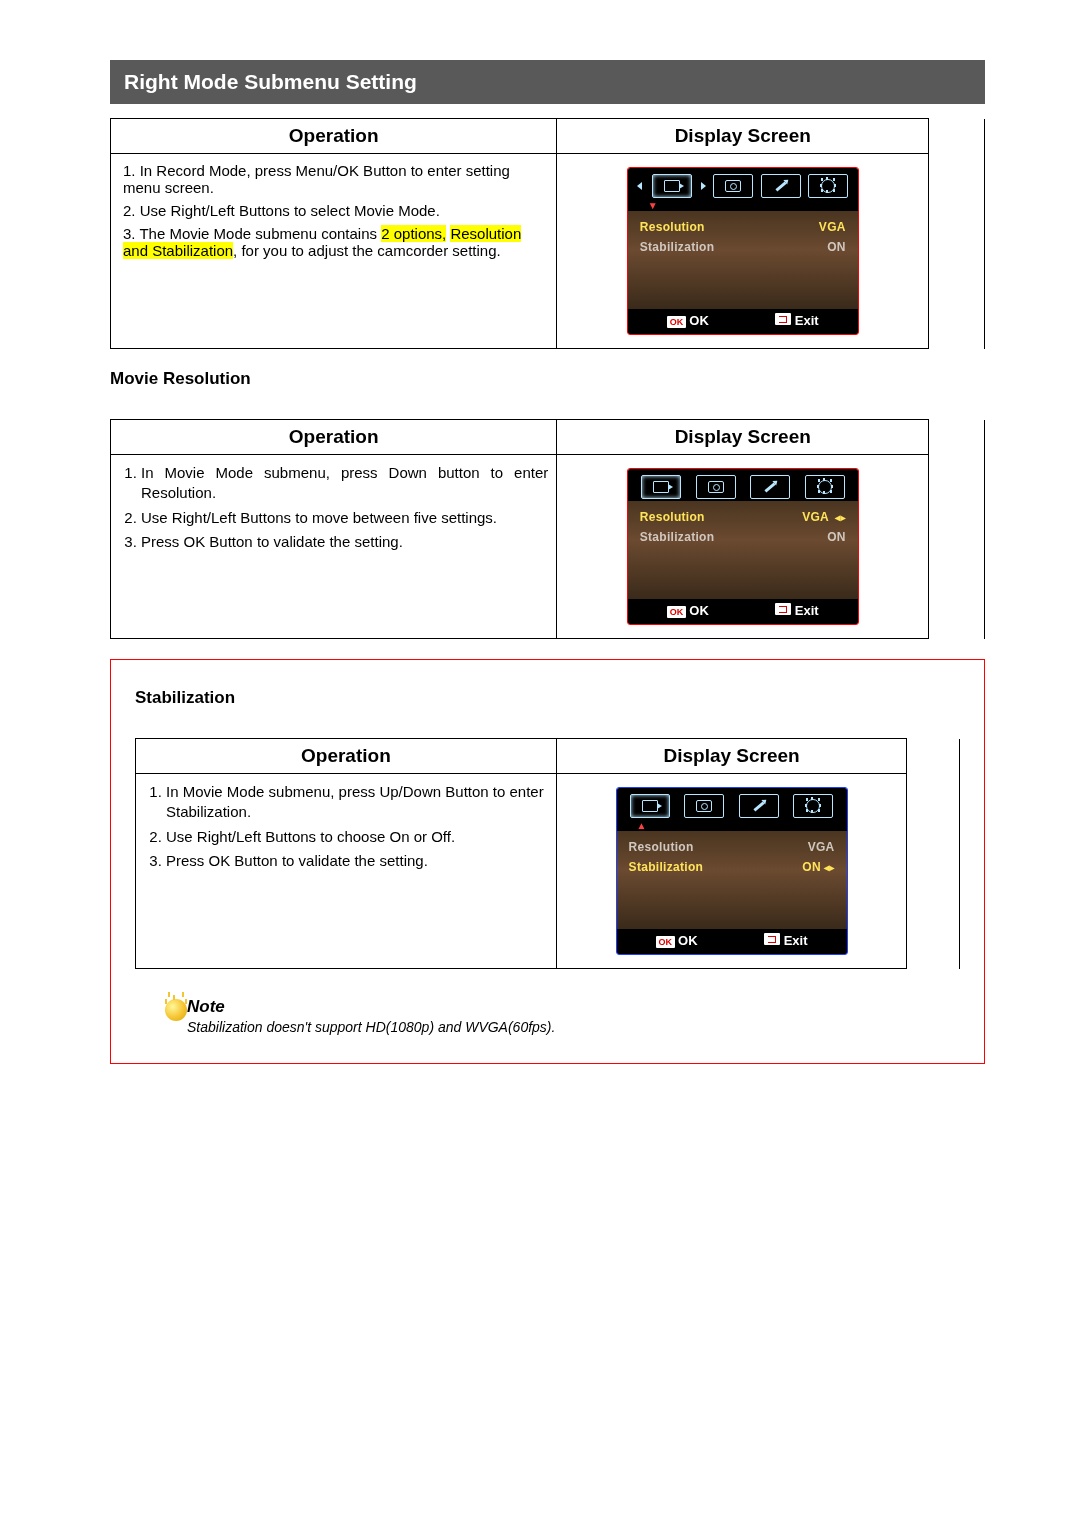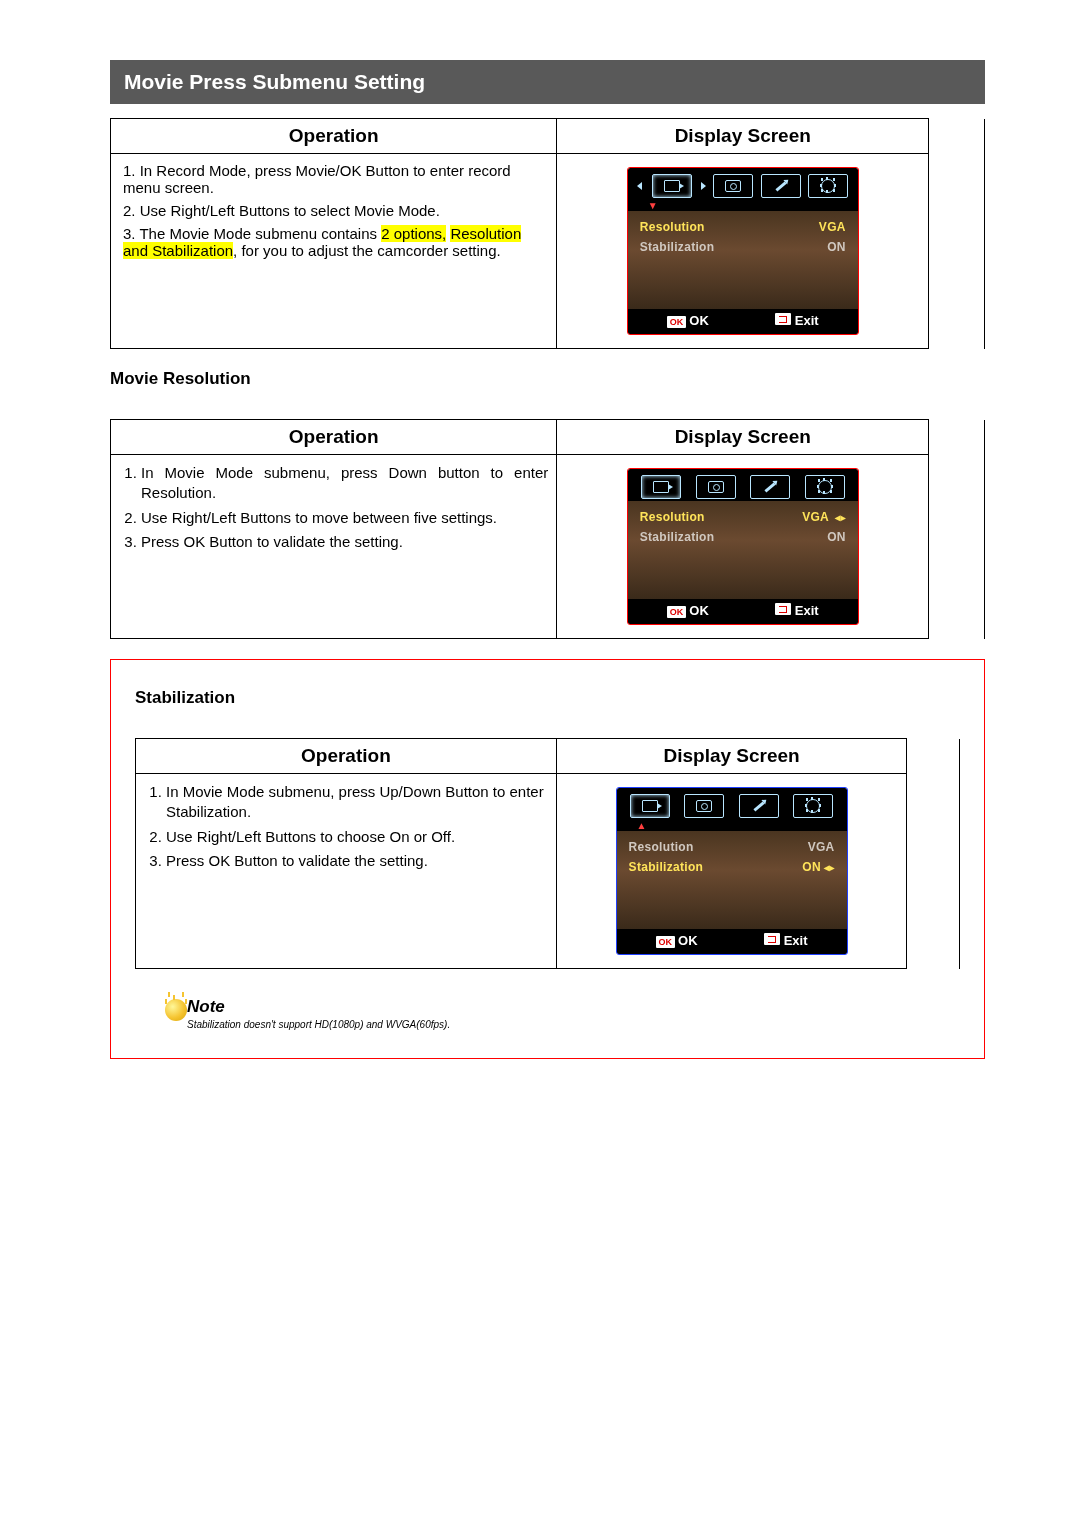--- a/index.html
+++ b/index.html
@@ -75,21 +75,21 @@
     margin-top: 2px;
   }
   .note-icon::before {
     content:"";
     position:absolute;
     top:-4px; left:8px;
     width:2px; height:5px; background:#f5c431;
     box-shadow: -8px 4px 0 #f5c431, 12px 4px 0 #f5c431, -5px -3px 0 #f5c431, 9px -3px 0 #f5c431;
   }
   .note-title { font-style: italic; font-weight: bold; font-size: 17px; }
-  .note-text { font-style: italic; font-size: 10px; margin-top: 2px; }
+  .note-text { font-style: italic; font-size: 14px; margin-top: 2px; }
   .footer {
     display: flex;
     justify-content: space-between;
     margin-top: 60px;
     font-size: 15px;
     padding: 0 6px;
   }
   
   .lcd-wrap {
     display: flex;
@@ -183,33 +183,33 @@
   .pen-ic::after{content:"";position:absolute;right:-4px;top:-2px;width:0;height:0;border-top:3.5px solid transparent;border-bottom:3.5px solid transparent;border-left:4px solid #b9e6ff;}
   .gear-ic{width:12px;height:12px;border:1.5px solid #b9e6ff;border-radius:50%;position:relative;}
   .gear-ic::before{content:"";position:absolute;top:-3px;left:4px;width:2px;height:3px;background:#b9e6ff;
     box-shadow:0 13px 0 #b9e6ff,-6px 7px 0 #b9e6ff,8px 7px 0 #b9e6ff,-5px 1px 0 #b9e6ff,7px 1px 0 #b9e6ff,-5px 12px 0 #b9e6ff,7px 12px 0 #b9e6ff;}
 </style>
 </head>
 <body>
 
 <div class="page">
 
-  <div class="title-bar">Movie Press Submenu Setting</div>
+  <div class="title-bar">Right Mode Submenu Setting</div>
 
   <table class="op-table">
     <tbody>
         <tr>
       <th class="op-col">Operation</th>
       <th class="ds-col">Display Screen</th>
       <th class="gutter-col gutter"></th>
     </tr>
     <tr>
       <td>
         <div style="padding:2px 4px;">
-          <div>1. <span>In Record Mode, press Movie/OK Button to enter record menu screen.</span></div>
+          <div>1. <span>In Record Mode, press Menu/OK Button to enter setting menu screen.</span></div>
           <div style="margin-top:6px">2. <span>Use Right/Left Buttons to select Movie Mode.</span></div>
           <div style="margin-top:6px">3. <span>The Movie Mode submenu contains </span><span class="hl">2 options,</span><span> </span><span class="hl">Resolution and Stabilization</span><span>, for you to adjust the camcorder setting.</span></div>
         </div>
       </td>
       <td>
         <div class="lcd-wrap">
           <div class="lcd red-border">
             <div class="lcd-tabs">
               <span class="tri-l"></span>
               <div class="tab-box active">

